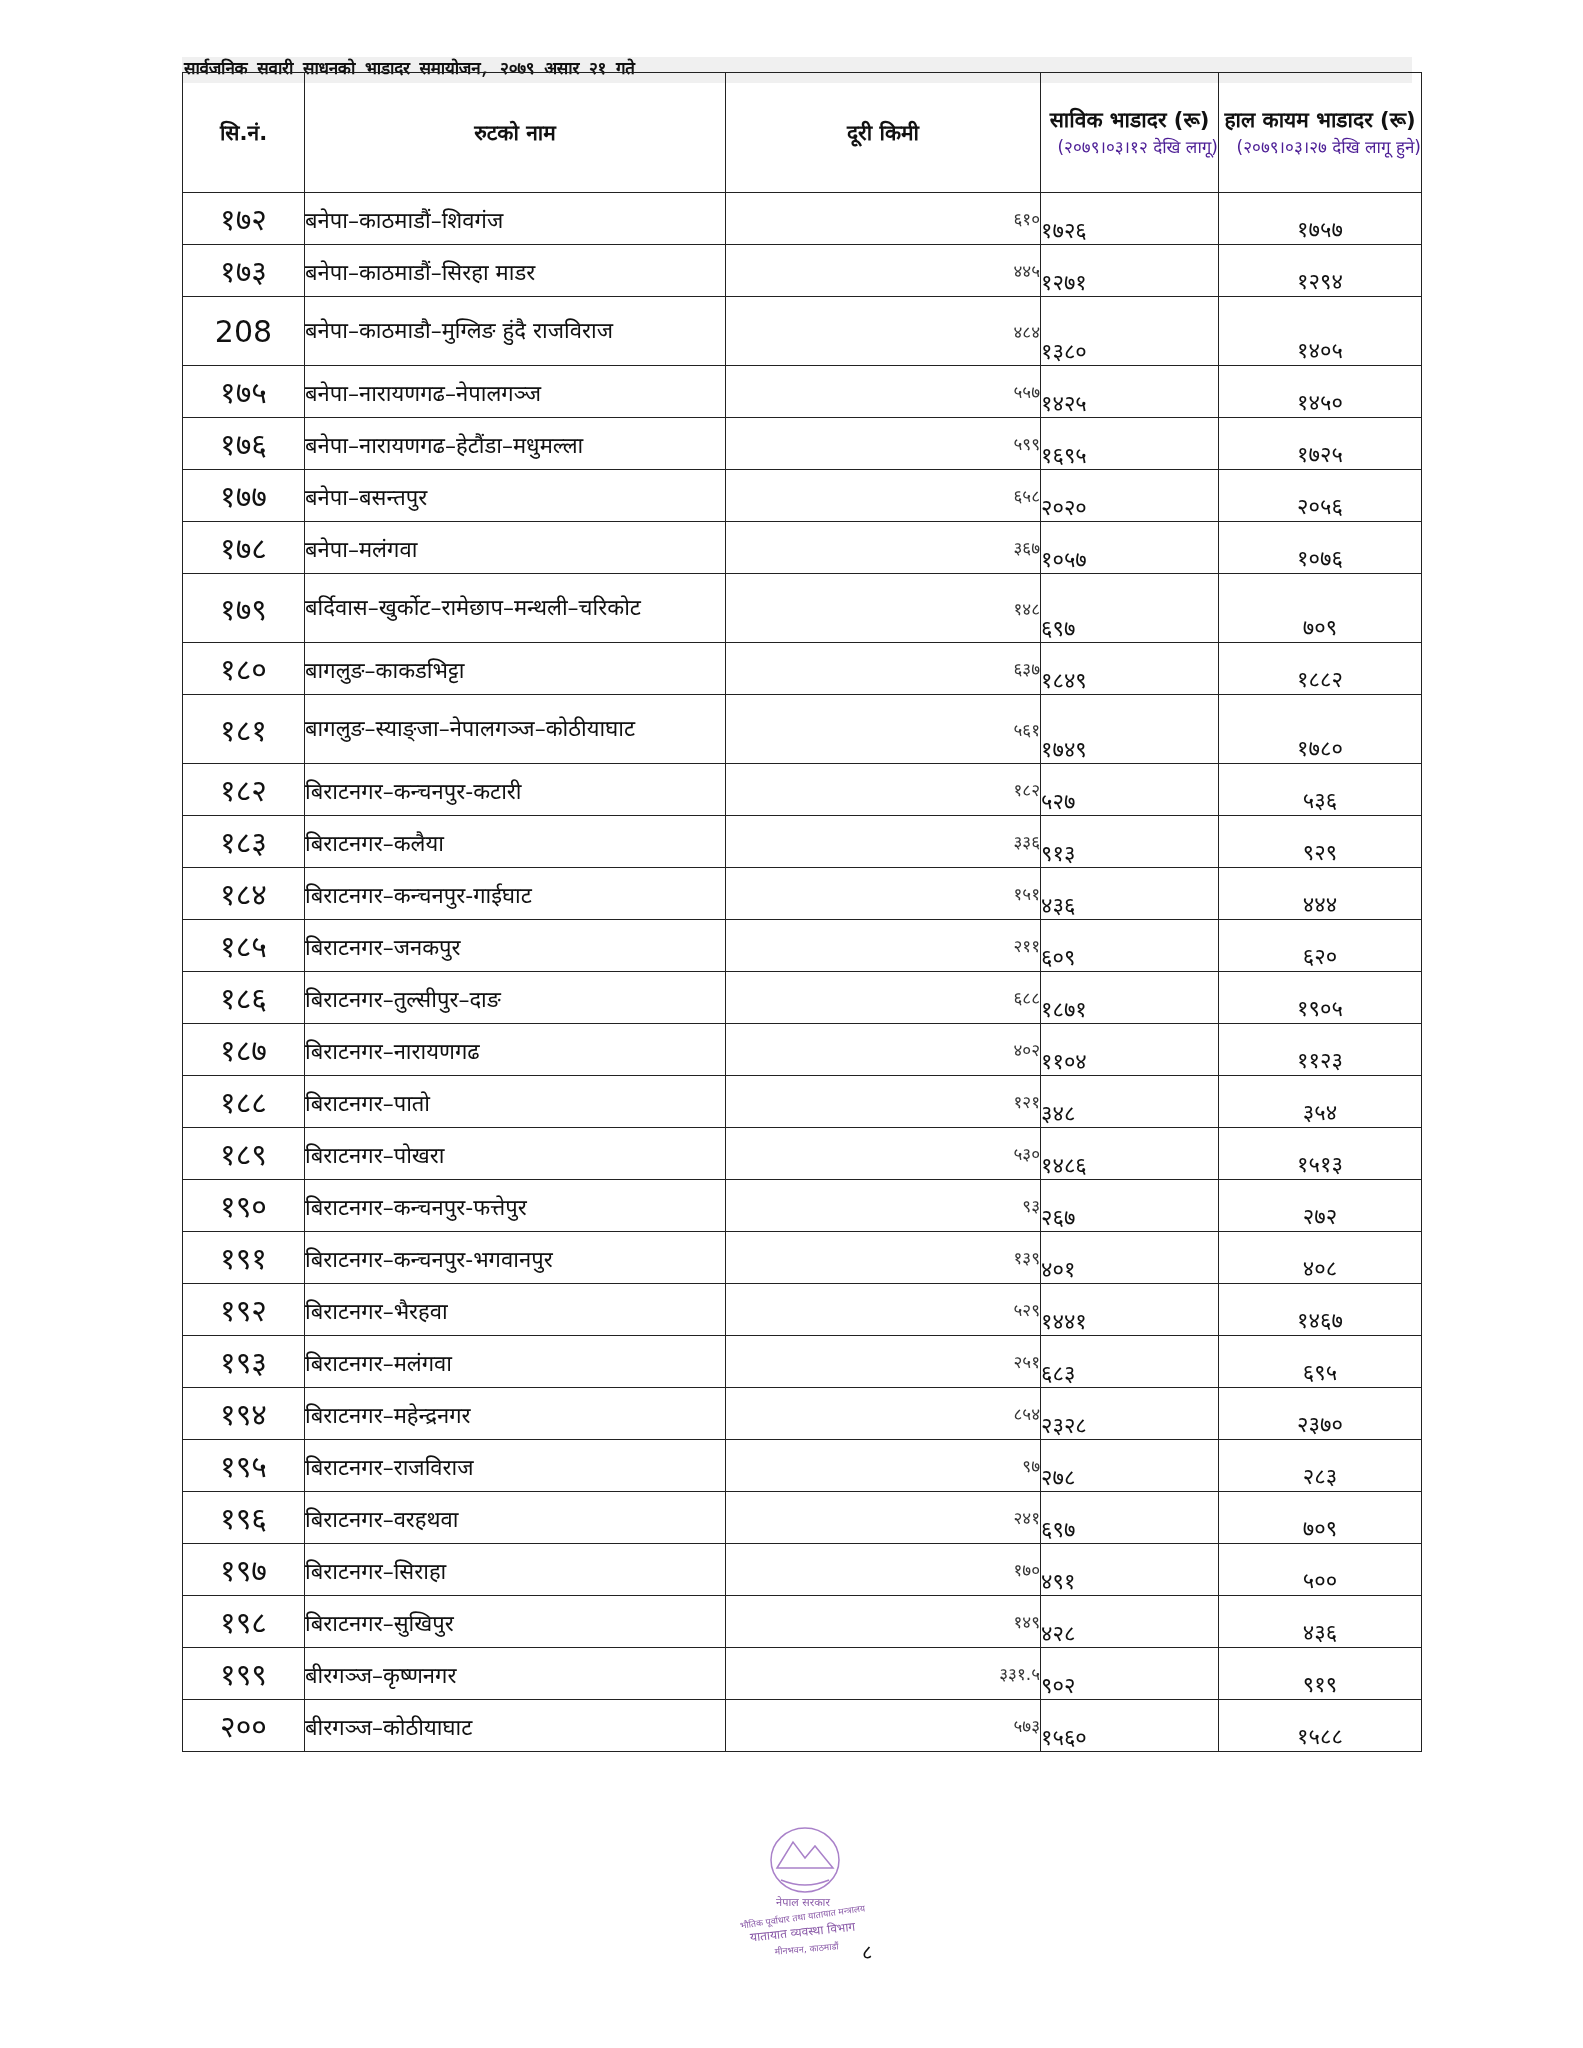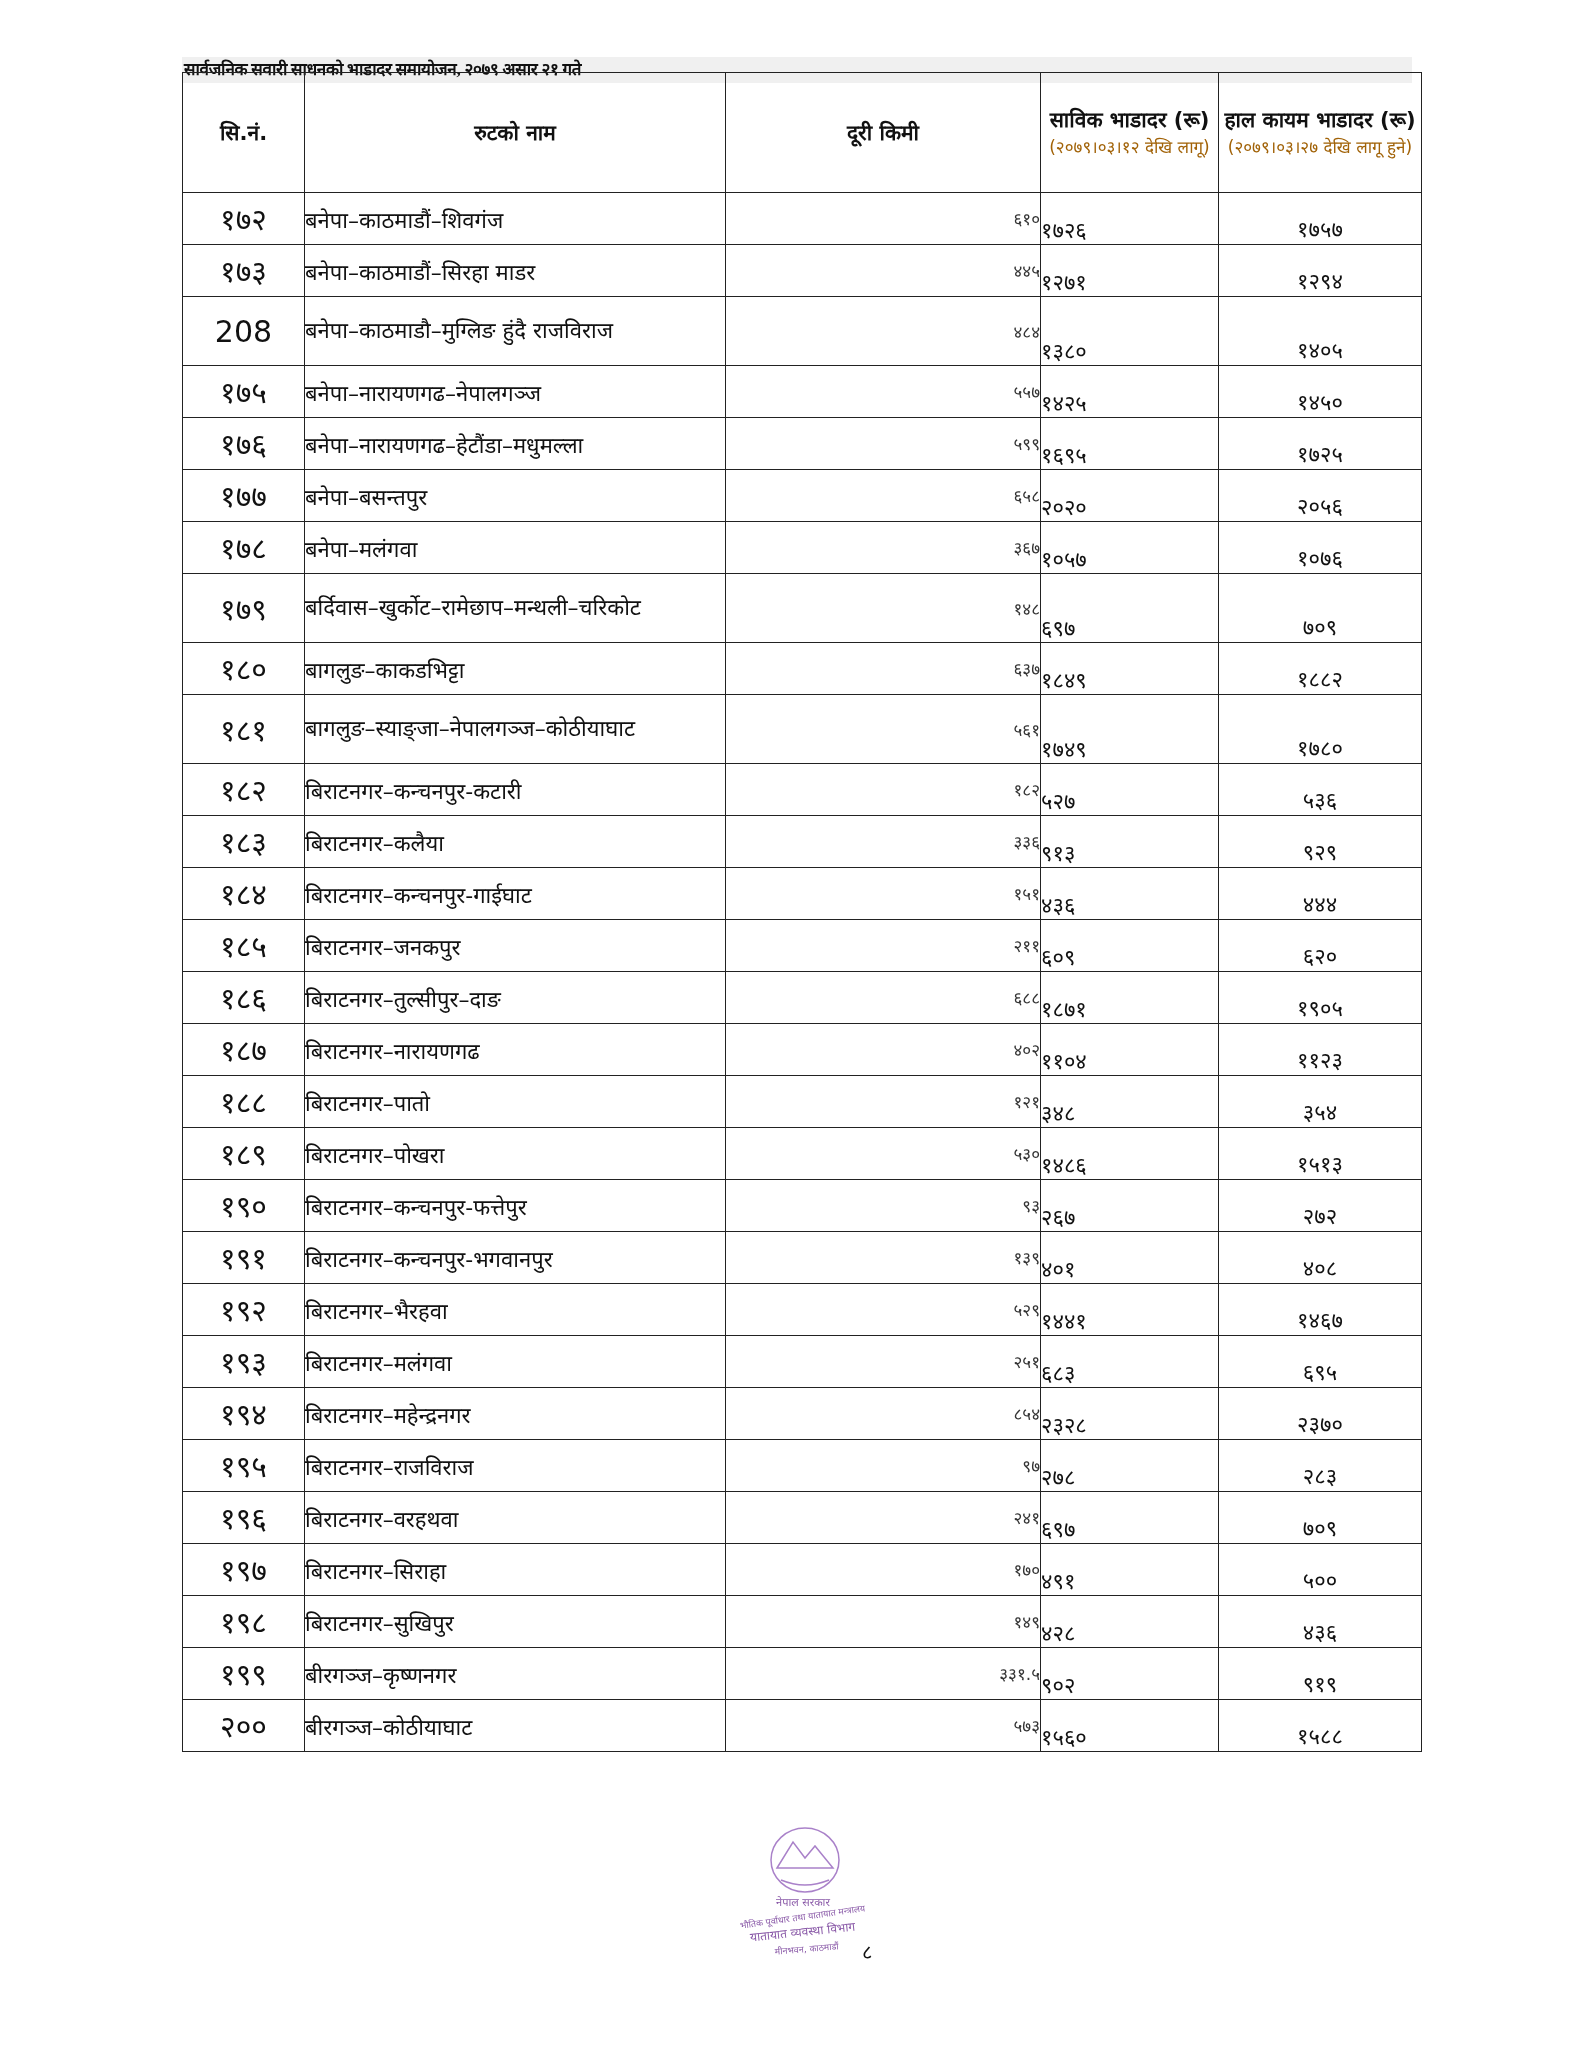--- a/index.html
+++ b/index.html
@@ -1,26 +1,26 @@
 <!DOCTYPE html>
 <html><head>
 <meta charset="utf-8">
 <style>
   html, body { margin:0; padding:0; background:#ffffff; }
   body { width:1583px; height:2048px; position:relative; overflow:hidden;
          font-family: "DejaVu Sans", "Liberation Sans", sans-serif; color:#111; }
   .title-bar { position:absolute; left:182px; top:57px; width:1230px; height:26px;
                background:#f0f0f0; font-size:17px; font-weight:bold; line-height:26px;
                padding-left:2px; box-sizing:border-box; white-space:nowrap;
-               font-family:Liberation Serif, serif; letter-spacing:-0.3px; }
+               font-family:Liberation Mono, monospace; letter-spacing:-0.3px; }
   table.fares { position:absolute; left:182px; top:72px; width:1239px;
                 border-collapse:collapse; table-layout:fixed; }
   table.fares td, table.fares th { border:1.5px solid #222; padding:0; }
   th { font-weight:bold; font-size:21px; text-align:center; vertical-align:middle; height:119px; }
-  th .sub { display:block; font-weight:normal; font-size:17px; color:#a16207; line-height:25px; }
+  th .sub { display:block; font-weight:normal; font-size:17px; color:#4c1d95; line-height:25px;text-align:right; }
   th .main { display:block; line-height:30px; }
   td { font-size:22px; height:51px; vertical-align:middle; }
   td.sn { text-align:center; font-size:30px; }
   td.route { text-align:left; }
   td.dist { text-align:right; padding-right:118px; font-size:17px; color:#333; }
   td.old { text-align:left; padding-right:10px; vertical-align:bottom; padding-bottom:6px; }
   td.new { text-align:center; vertical-align:bottom; padding-bottom:6px;font-family:Liberation Mono, monospace; }
   tr.tall td { height:68px; }
   tr.tall td.route { line-height:28px; }
   .stamp { position:absolute; left:715px; top:1820px; width:170px; height:140px; }

